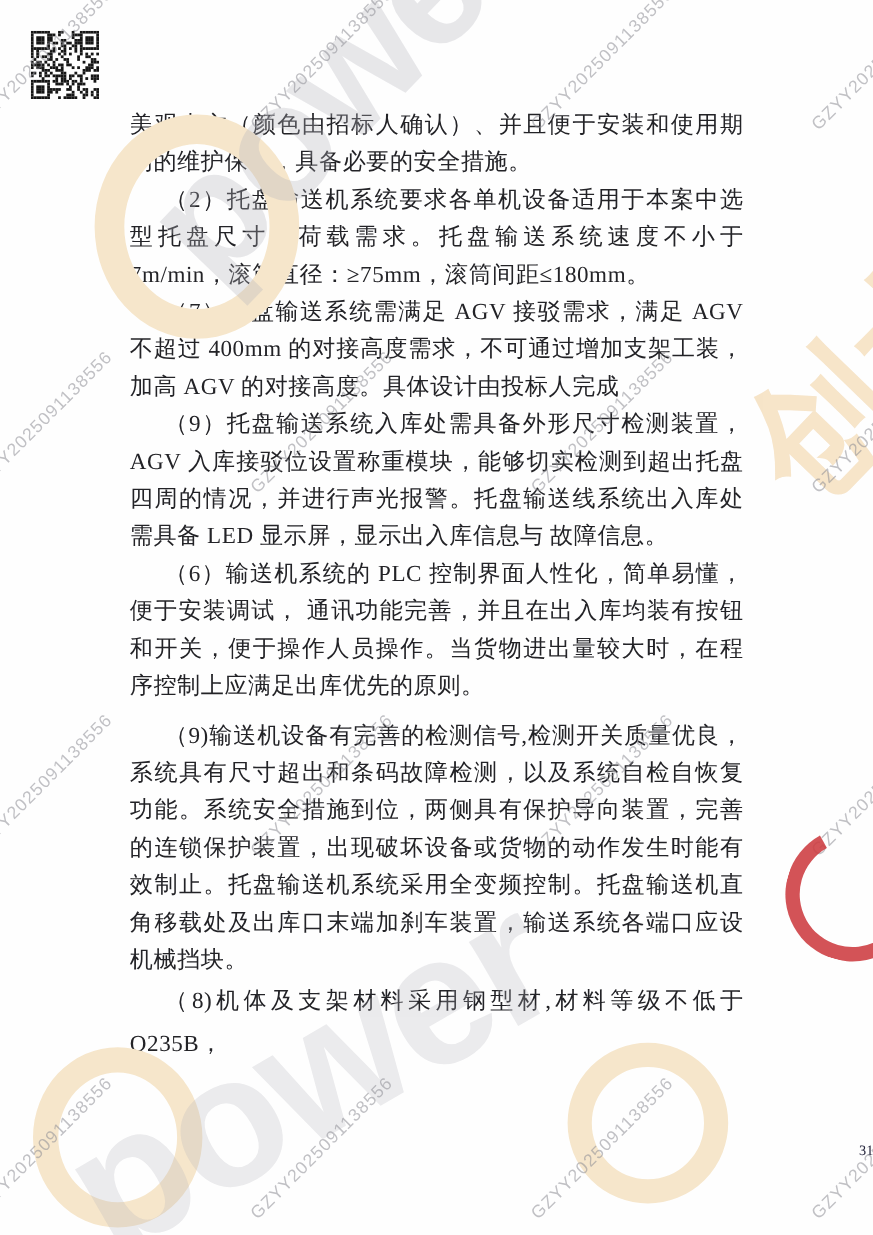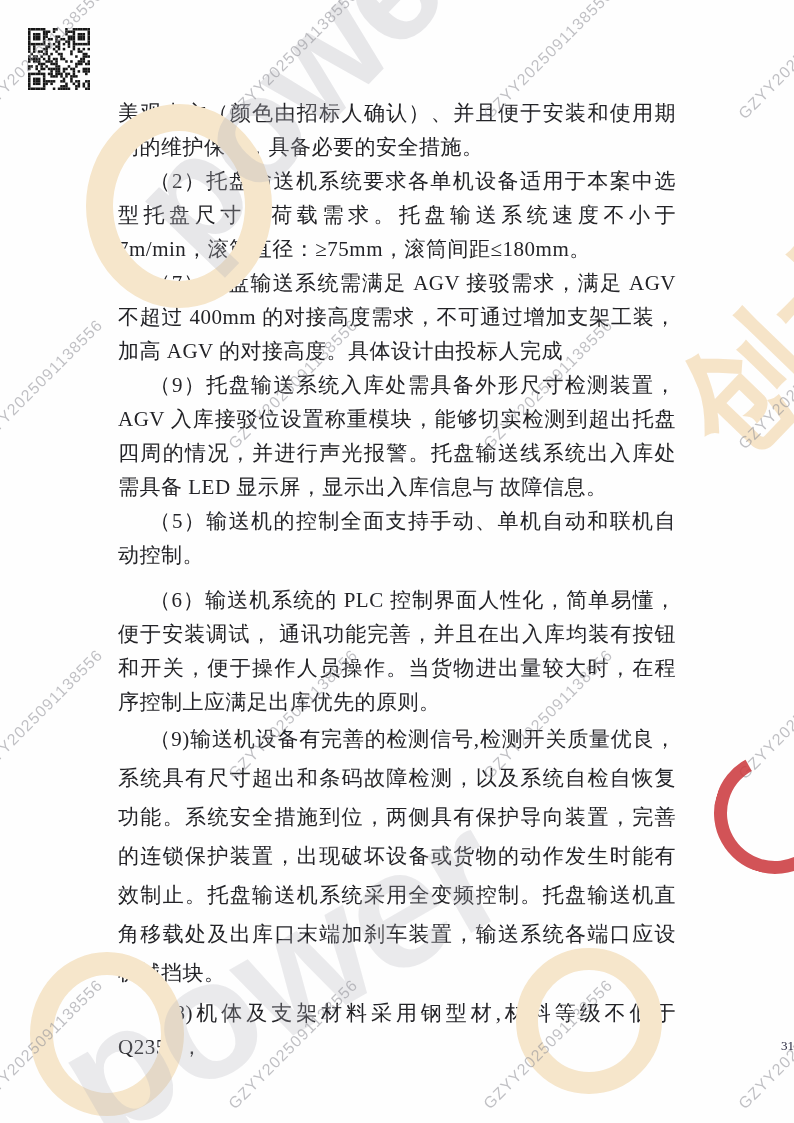--- a/index.html
+++ b/index.html
@@ -410,21 +410,20 @@
       <span class="wm-tile" style="left: 225px; top: 1100px;">GZYY2025091138556</span>
       <span class="wm-tile" style="left: 480px; top: 1100px;">GZYY2025091138556</span>
       <span class="wm-tile" style="left: 735px; top: 1100px;">GZYY2025091138556</span>
     </div>
 
   <main class="text-block" id="paragraphs">
       <p class="para">美观大方（颜色由招标人确认）、并且便于安装和使用期间的维护保养，具备必要的安全措施。</p>
       <p class="para indent">（2）托盘输送机系统要求各单机设备适用于本案中选型托盘尺寸和荷载需求。托盘输送系统速度不小于 7m/min，滚筒直径：≥75mm，滚筒间距≤180mm。</p>
       <p class="para indent">（7）托盘输送系统需满足 AGV 接驳需求，满足 AGV 不超过 400mm 的对接高度需求，不可通过增加支架工装，加高 AGV 的对接高度。具体设计由投标人完成</p>
       <p class="para indent">（9）托盘输送系统入库处需具备外形尺寸检测装置，AGV 入库接驳位设置称重模块，能够切实检测到超出托盘四周的情况，并进行声光报警。托盘输送线系统出入库处需具备 LED 显示屏，显示出入库信息与 故障信息。</p>
-      <p class="para indent">（5）输送机的控制全面支持手动、单机自动和联机自动控制。</p>
       <p class="para indent">（6）输送机系统的 PLC 控制界面人性化，简单易懂，便于安装调试， 通讯功能完善，并且在出入库均装有按钮和开关，便于操作人员操作。当货物进出量较大时，在程序控制上应满足出库优先的原则。</p>
       <p class="para indent">（9)输送机设备有完善的检测信号,检测开关质量优良，系统具有尺寸超出和条码故障检测，以及系统自检自恢复功能。系统安全措施到位，两侧具有保护导向装置，完善的连锁保护装置，出现破坏设备或货物的动作发生时能有效制止。托盘输送机系统采用全变频控制。托盘输送机直角移载处及出库口末端加刹车装置，输送系统各端口应设机械挡块。</p>
       <p class="para indent">（8)机体及支架材料采用钢型材,材料等级不低于 Q235B，</p>
     </main>
 
   <div class="page-number">31</div>
 
 </div>
 
 </body></html>

